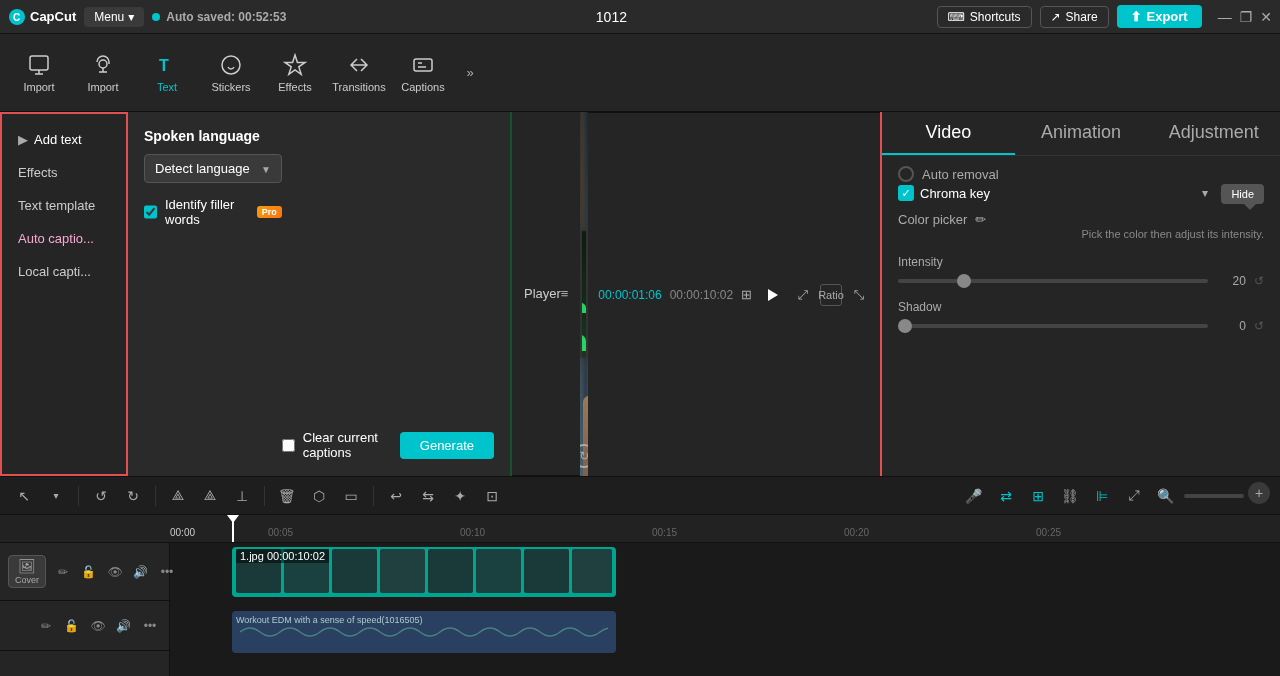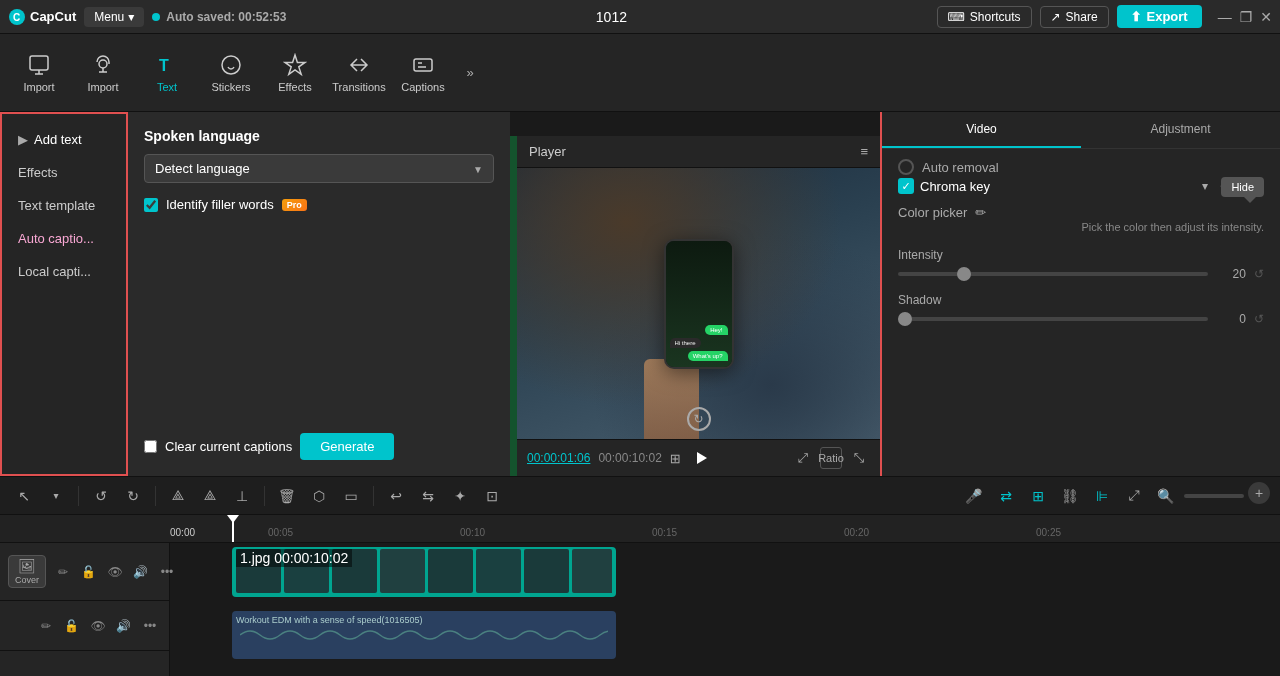--- a/index.html
+++ b/index.html
@@ -24,46 +24,46 @@
     .tool-item { display: flex; flex-direction: column; align-items: center; justify-content: center; width: 62px; height: 68px; cursor: pointer; border-radius: 6px; gap: 4px; color: #ccc; font-size: 11px; }
     .tool-item.active { color: #00c4cc; }
     .tool-item svg { width: 24px; height: 24px; }
     #toolbar-more { width: 28px; height: 28px; display: flex; align-items: center; justify-content: center; cursor: pointer; color: #aaa; }
 
     
     #left-panel { width: 130px; background: #252525; border-right: 1px solid #111; padding: 8px 0; flex-shrink: 0; }
     .left-menu-item { padding: 8px 12px; cursor: pointer; font-size: 13px; color: #ccc; border-radius: 4px; margin: 2px 4px; display: flex; align-items: center; gap: 6px; }
 
     
-    #center-panel { flex: 1; background: #2a2a2a; display: flex; flex-direction: column; padding: 16px; overflow-y: auto; }
+    #center-panel { flex: 1; background: #2a2a2a; display: flex; padding: 16px; overflow-y: auto; }
     #spoken-lang-section h3 { font-size: 14px; color: #fff; margin-bottom: 10px; }
     #lang-dropdown { width: 100%; background: #3a3a3a; border: 1px solid #555; color: #fff; padding: 6px 10px; border-radius: 4px; font-size: 13px; cursor: pointer; display: flex; align-items: center; justify-content: space-between; margin-bottom: 14px; }
     #identify-row { display: flex; align-items: center; gap: 8px; margin-bottom: 16px; }
     #identify-row input[type=checkbox] { accent-color: #00c4cc; width: 14px; height: 14px; }
     .pro-badge { background: linear-gradient(135deg, #f59e0b, #f97316); color: #fff; font-size: 9px; padding: 1px 5px; border-radius: 3px; font-weight: bold; }
     #clear-row { display: flex; align-items: center; gap: 8px; margin-top: auto; padding-top: 20px; }
     #clear-row input[type=checkbox] { accent-color: #00c4cc; }
     #generate-btn { background: #00c4cc; border: none; color: #fff; padding: 6px 20px; border-radius: 4px; cursor: pointer; font-size: 13px; font-weight: 500; }
 
     
-    #player-panel { width: 370px; background: #1e1e1e; border-left: 7px solid #14532d; display: flex; flex-direction: column; margin-top: 24px; }
+    #player-panel { width: 370px; background: #1e1e1e; border-left: 2px solid #14532d; display: flex; flex-direction: row; }
     #player-header { display: flex; align-items: center; justify-content: space-between; padding: 8px 12px; background: #252525; border-bottom: 1px solid #111; }
     #player-header span { font-size: 13px; color: #ccc; }
     #player-video { flex: 1; background: #000; position: relative; display: flex; align-items: center; justify-content: center; overflow: hidden; }
     #player-controls { display: flex; align-items: center; padding: 6px 10px; background: #252525; border-top: 1px solid #111; gap: 8px; }
-    #time-display { color: #00c4cc; font-size: 12px; text-decoration: underline; }
+    #time-display { color: #00c4cc; font-size: 12px; }
     #time-total { color: #888; font-size: 12px; }
     #play-btn { width: 24px; height: 24px; display: flex; align-items: center; justify-content: center; cursor: pointer; color: #fff; }
     #player-right-controls { margin-left: auto; display: flex; align-items: center; gap: 6px; }
     .ctrl-icon { width: 22px; height: 22px; display: flex; align-items: center; justify-content: center; cursor: pointer; color: #aaa; font-size: 13px; }
 
     
     #right-panel { width: 400px; background: #252525; border-left: 2px solid #e05050; display: flex; flex-direction: column; flex-shrink: 0; }
     #right-tabs { display: flex; border-bottom: 1px solid #333; }
-    .right-tab { flex: 1; text-align: center; padding: 10px; cursor: pointer; font-size: 12px; color: #aaa; border-bottom: 2px solid transparent; }
+    .right-tab { flex: 1; text-align: center; padding: 10px; cursor: pointer; font-size: 18px; color: #aaa; border-bottom: 2px solid transparent; }
     .right-tab.active { color: #fff; border-bottom: 2px solid #00c4cc; }
     #sub-tabs { display: flex; padding: 8px 10px; gap: 4px; }
     .sub-tab { padding: 5px 12px; border-radius: 4px; cursor: pointer; font-size: 12px; color: #aaa; background: transparent; border: none; }
     .sub-tab.active { background: #555; color: #fff; }
     #right-content { flex: 1; padding: 10px 16px; overflow-y: auto; }
     .section-row { display: flex; align-items: center; gap: 8px; margin-bottom: 0; }
     .section-label { font-size: 13px; color: #aaa; }
     .checkbox-circle { width: 16px; height: 16px; border: 2px solid #555; border-radius: 50%; display: flex; align-items: center; justify-content: center; flex-shrink: 0; cursor: pointer; }
     .chroma-key-row { display: flex; align-items: center; gap: 6px; margin-bottom: 8px; }
     .checkbox-checked { width: 16px; height: 16px; background: #00c4cc; border-radius: 3px; display: flex; align-items: center; justify-content: center; cursor: pointer; }
@@ -274,20 +274,21 @@
         <span class="ctrl-icon">⤢</span>
         <span class="ctrl-icon" style="border:1px solid #555; border-radius:3px; padding:0 3px; font-size:11px;">Ratio</span>
         <span class="ctrl-icon">⤡</span>
       </div>
     </div>
   </div>
 
   <div id="right-panel">
     <div id="right-tabs">
       <div class="right-tab active">Video</div>
+      <div class="right-tab">Animation</div>
       <div class="right-tab">Adjustment</div>
     </div>
     <div id="right-content">
 
       <div class="section-row">
         <div class="checkbox-circle"></div>
         <span class="section-label">Auto removal</span>
       </div>
 
       <div class="chroma-key-row">
@@ -409,28 +410,28 @@
 
           <div style="width:45px; height:44px; background:#1a3a3a; border-radius:2px; flex-shrink:0;"></div>
           <div style="width:45px; height:44px; background:#1a4040; border-radius:2px; flex-shrink:0;"></div>
           <div style="width:45px; height:44px; background:#1a3a3a; border-radius:2px; flex-shrink:0;"></div>
           <div style="width:45px; height:44px; background:#204040; border-radius:2px; flex-shrink:0;"></div>
           <div style="width:45px; height:44px; background:#1a3a3a; border-radius:2px; flex-shrink:0;"></div>
           <div style="width:45px; height:44px; background:#1a4040; border-radius:2px; flex-shrink:0;"></div>
           <div style="width:45px; height:44px; background:#1a3a3a; border-radius:2px; flex-shrink:0;"></div>
           <div style="width:45px; height:44px; background:#204040; border-radius:2px; flex-shrink:0;"></div>
         </div>
-        <div style="position:absolute; top:2px; left:4px; font-size:14px; color:#fff; background:rgba(0,0,0,0.5); padding:1px 4px; border-radius:0;">
+        <div style="position:absolute; top:2px; left:4px; font-size:11px; color:#fff; background:rgba(0,0,0,0.5); padding:1px 4px; border-radius:0;">
           <span>1.jpg</span>
           <span> </span>
           <span>00:00:10:02</span>
         </div>
       </div>
 
-      <div style="position:absolute; top:68px; left:62px; height:48px; width:384px; background:#2a4060; border-radius:4px; overflow:hidden; cursor:pointer; display:flex; align-items:center; padding:0 8px;">
+      <div style="position:absolute; top:68px; left:62px; height:42px; width:384px; background:#2a4060; border-radius:4px; overflow:hidden; cursor:pointer; display:flex; align-items:center; padding:0 8px;">
         <div style="width:100%; height:20px; position:relative; overflow:hidden;">
           
           <svg width="380" height="20" viewBox="0 0 380 20">
             <path d="M0,10 Q10,2 20,10 Q30,18 40,10 Q50,2 60,10 Q70,18 80,10 Q90,2 100,10 Q110,18 120,10 Q130,2 140,10 Q150,18 160,10 Q170,2 180,10 Q190,18 200,10 Q210,2 220,10 Q230,18 240,10 Q250,2 260,10 Q270,18 280,10 Q290,2 300,10 Q310,18 320,10 Q330,2 340,10 Q350,18 360,10 Q370,2 380,10" stroke="#4a8080" stroke-width="1.5" fill="none"></path>
           </svg>
         </div>
         <div style="position:absolute; top:4px; left:4px; font-size:9px; color:#aacccc; white-space:nowrap; overflow:hidden; max-width:370px;">
           <span>Workout EDM with a sense of speed(1016505)</span>
         </div>
       </div>

